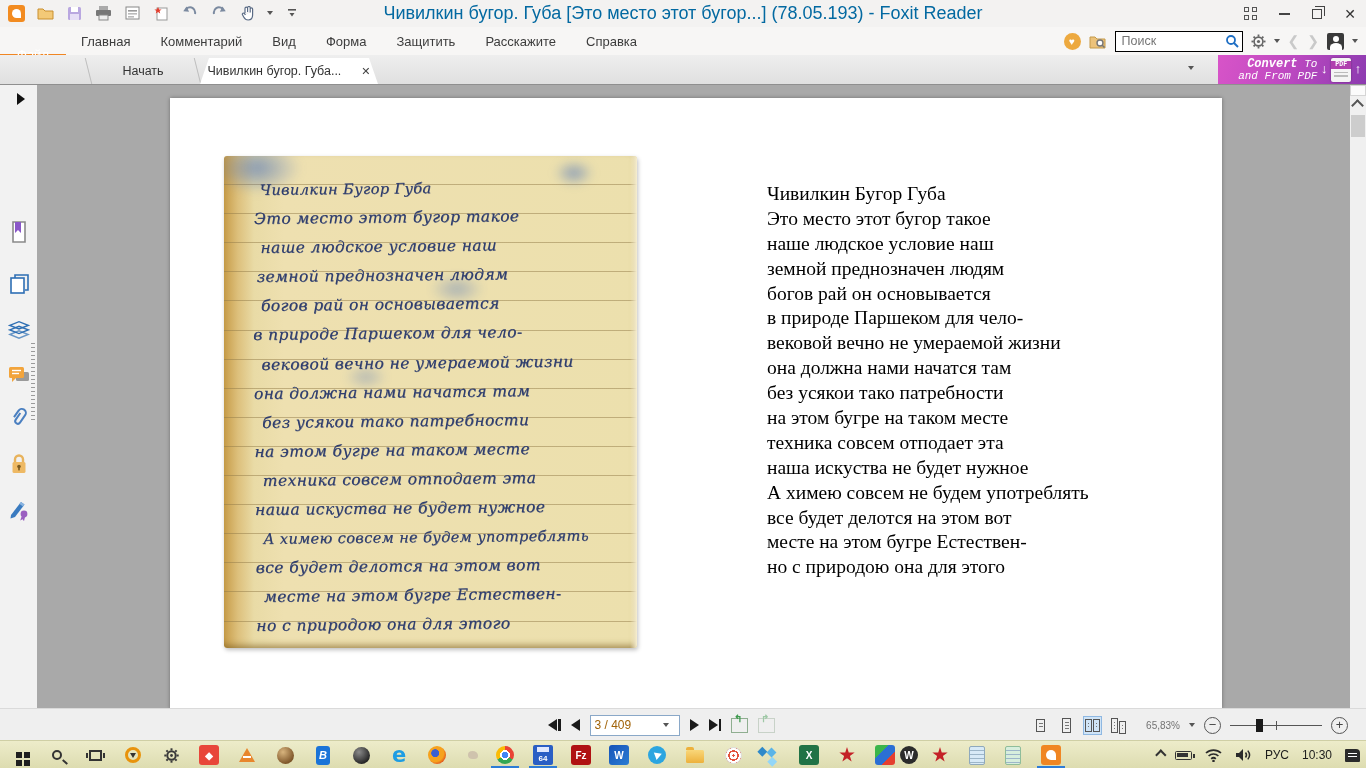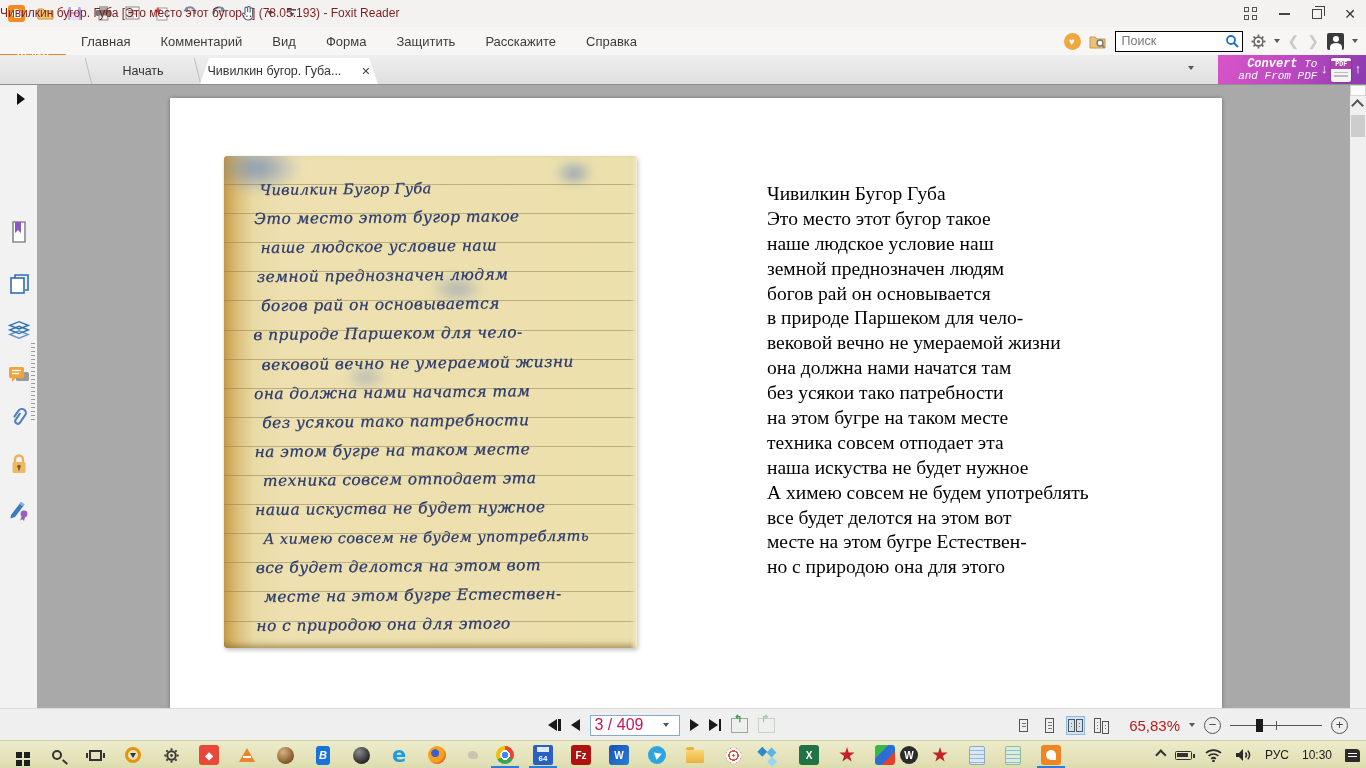--- a/index.html
+++ b/index.html
@@ -9,21 +9,21 @@
     font-family:"Liberation Sans", sans-serif;
     -webkit-font-smoothing:antialiased;
   }
 
   
   .titlebar { position:absolute; left:0; top:0; width:1366px; height:27px; background:#f3f2f1; }
   .qat { position:absolute; left:6px; top:3px; display:flex; align-items:center; gap:9px; }
   .qat .ibox { width:20px; height:20px; display:flex; align-items:center; justify-content:center; }
   .foxit-logo { width:17px; height:17px; background:#f28b20; border-radius:3px; position:relative; }
   .foxit-logo::after { content:""; position:absolute; left:4px; top:4px; width:9px; height:9px; background:#fff; border-radius:50% 50% 0 50%; }
-  .win-title { position:absolute; left:0; right:0; top:0; height:27px; line-height:27px; text-align:left; font-size:12px; color:#7f1d1d; }
+  .win-title { position:absolute; left:0; right:0; top:0; height:27px; line-height:27px; text-align:center; font-size:18px; color:#0369a1; }
   .winctl { position:absolute; right:4px; top:0; height:27px; display:flex; align-items:center; gap:22px; padding-right:6px; }
   .grid-ico { width:13px; height:13px; display:grid; grid-template-columns:5px 5px; grid-template-rows:5px 5px; gap:3px; }
   .grid-ico span { border:1.4px solid #555; }
   .min-ico { width:11px; height:2px; background:#444; }
   .rest-ico { width:10px; height:10px; border:1.5px solid #444; position:relative; }
   .rest-ico::before { content:""; position:absolute; left:2px; top:-4px; width:9px; height:9px; border:1.5px solid #444; border-left:none; border-bottom:none; }
   .close-ico { font-size:14px; color:#333; line-height:14px; }
 
   
   .menubar { position:absolute; left:0; top:27px; width:1366px; height:28px; background:#f7f6f5; display:flex; align-items:stretch; }
@@ -106,32 +106,32 @@
 
   
   .statusbar { position:absolute; left:0; top:708px; width:1366px; height:32px; background:#efefef; border-top:1px solid #dadada; }
   .sb-row { position:absolute; top:0; height:32px; display:flex; align-items:center; }
   .nav-cluster { left:548px; gap:10px; }
   .tri-r { width:0; height:0; border-top:6px solid transparent; border-bottom:6px solid transparent; border-left:9px solid #1a1a1a; }
   .tri-l { width:0; height:0; border-top:6px solid transparent; border-bottom:6px solid transparent; border-right:9px solid #1a1a1a; }
   .bar-v { width:2.5px; height:12px; background:#1a1a1a; }
   .nav-pair { display:flex; align-items:center; gap:1px; }
   .pagebox { width:90px; height:21px; background:#fff; border:1px solid #8aa8c8; display:flex; align-items:center; padding:0 4px; gap:4px; }
-  .pagebox input { border:none; outline:none; width:64px; font-size:16px; color:#be185d; font-family:"Liberation Sans",sans-serif; background:transparent; }
+  .pagebox input { border:none; outline:none; width:64px; font-size:12px; color:#a16207; font-family:"Liberation Sans",sans-serif; background:transparent; }
   .viewhist { width:17px; height:15px; border:1.4px solid #9ab09a; position:relative; }
   .viewhist.back { border-color:#8fae90; }
   .viewhist .ar { position:absolute; left:2px; top:-6px; font-size:10px; font-weight:bold; color:#3f9b4f; }
   .viewhist.fwd { opacity:.45; }
   .right-cluster { right:18px; gap:9px; }
   .pl { width:17px; height:17px; display:flex; align-items:center; justify-content:center; }
   .pl .pg { width:9px; height:13px; border:1.3px solid #555; background:repeating-linear-gradient(#0000 0 2px,#777 2px 3px) content-box; padding:1.5px; }
   .pl.two { gap:1.5px; }
   .pl .pg.sm { width:6.5px; }
   .pl.active { background:#cfe4f7; outline:1px solid #8fb8e2; }
-  .zoomtxt { font-size:15px; color:#b91c1c; margin-left:10px; }
+  .zoomtxt { font-size:10px; color:#737373; margin-left:10px; }
   .circle-btn { width:17px; height:17px; border:1.4px solid #555; border-radius:50%; color:#444; font-size:13px; line-height:14px; text-align:center; }
   .zslider { position:relative; width:92px; height:17px; }
   .zslider .track { position:absolute; left:0; right:0; top:8px; height:1.6px; background:#555; }
   .zslider .tick { position:absolute; left:50%; top:4px; width:1.4px; height:9px; background:#555; }
   .zslider .thumb { position:absolute; left:26px; top:2px; width:7px; height:13px; background:#1a1a1a; }
 
   
   .taskbar { position:absolute; left:0; top:740px; width:1366px; height:28px;
     background:linear-gradient(#edecca,#dddcb0); border-top:1px solid #cfcfa5; }
   .tb-item { position:absolute; top:2px; width:30px; height:24px; display:flex; align-items:center; justify-content:center; }

